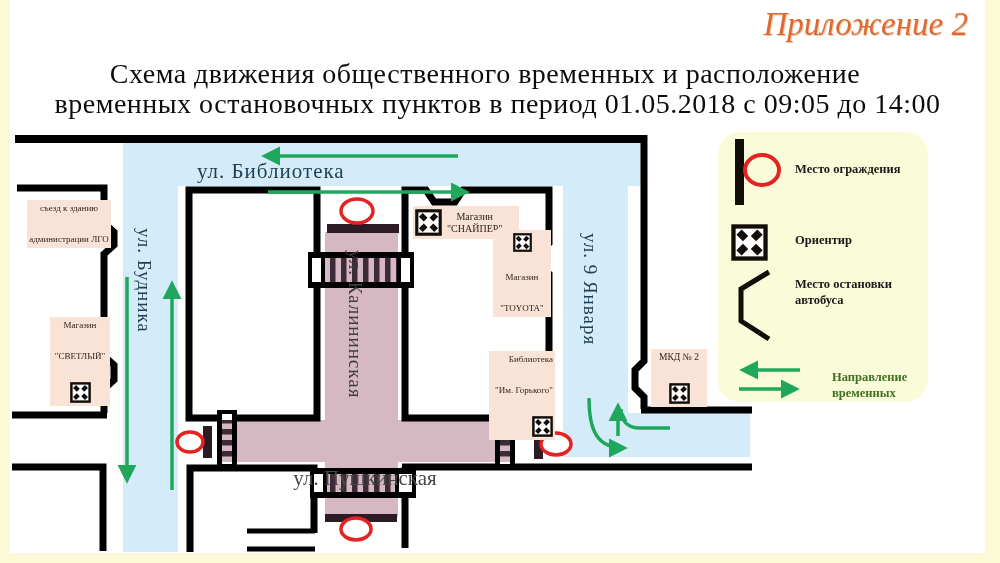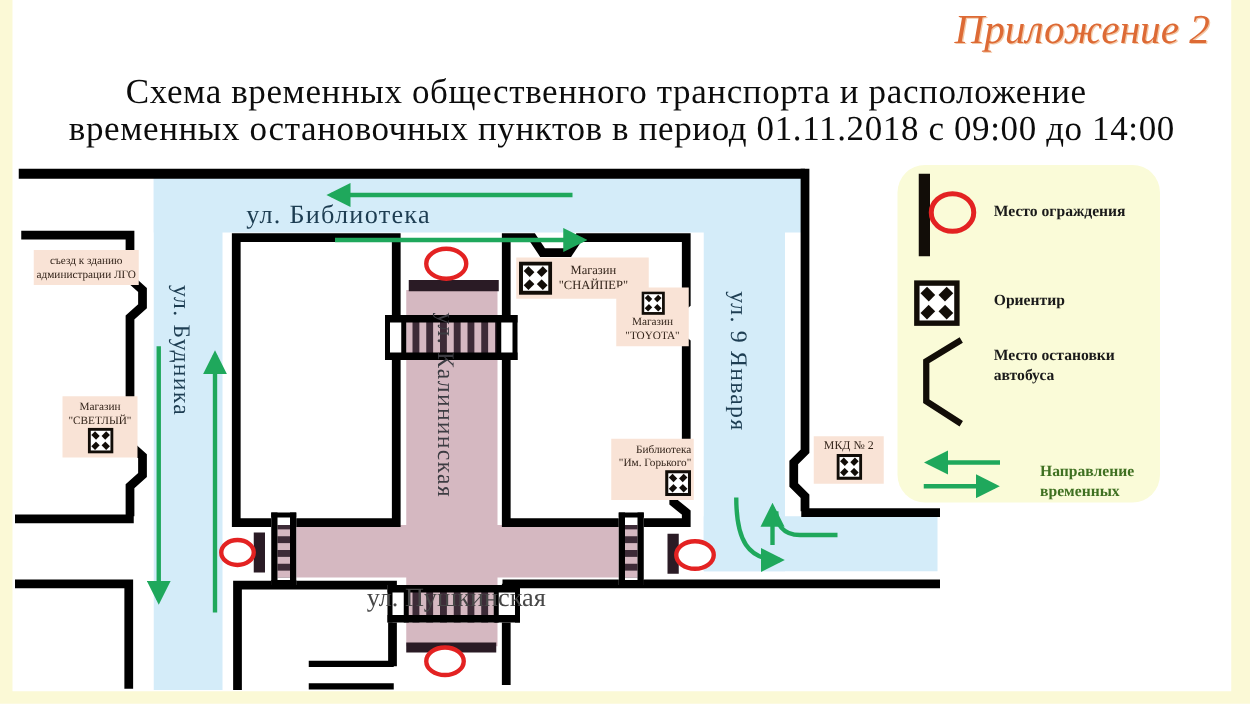--- a/index.html
+++ b/index.html
@@ -21,21 +21,21 @@
   .street{color:#1d3d52;letter-spacing:1px;}
   .street.v{writing-mode:vertical-rl;}
   .st-grig{left:197px;top:159px;font-size:21px;}
   .st-bud{left:133px;top:228px;font-size:19px;}
   .st-kal{left:344px;top:250px;font-size:19px;color:#3c3c42;}
   .st-jan{left:579px;top:233px;font-size:19px;}
   .st-push{left:280px;top:430px;width:170px;text-align:center;font-size:21px;color:#474747;margin-top:36px;}
   .lmbox{
     position:absolute;z-index:3;background:#f9e3d6;color:#33241a;
     font-size:9px;line-height:1.2;text-align:center;padding:3px 2px;
-    display:flex;flex-direction:column;align-items:center;
+    display:flex;flex-direction:column;align-items:center;gap:20px;
   }
   .lmbox .ic{flex:0 0 auto;}
   .lm-lgo{left:27px;top:200px;width:80px;}
   .lm-svetly{left:50px;top:317px;width:56px;}
   .lm-snyper{left:413px;top:206px;width:102px;flex-direction:row;gap:5px;align-items:center;font-size:10px;}
   .lm-toyota{left:493px;top:230px;width:54px;}
   .lm-library{left:489px;top:351px;width:62px;align-items:flex-end;}
   .lm-mkd{left:651px;top:349px;width:52px;font-size:9.5px;}
   .legend-label{position:absolute;z-index:3;font-size:12.5px;font-weight:600;color:#1a1a1a;line-height:1.25;}
   .lg-fence{left:795px;top:162px;}
@@ -162,22 +162,22 @@
     <rect x="735" y="139" width="9" height="66" fill="#120d08"></rect>
     <ellipse cx="762" cy="170" rx="17" ry="15" fill="none" stroke="#e32222" stroke-width="4"></ellipse>
     <use href="#ic-orientir" x="731" y="224" width="37" height="37"></use>
     <path d="M 769 272 L 741 289 V 321 L 769 339" fill="none" stroke="#120d08" stroke-width="5"></path>
     <path d="M 800 370 H 743" fill="none" stroke="#1fa85c" stroke-width="3.5" marker-end="url(#ah)"></path>
     <path d="M 739 389 H 796" fill="none" stroke="#1fa85c" stroke-width="3.5" marker-end="url(#ah)"></path>
   </g>
 </svg>
 
 <div class="txt appendix">Приложение 2</div>
-<div class="txt title1">Схема временных общественного транспорта и расположение</div>
-<div class="txt title2">временных  остановочных пунктов  в период  01.11.2018 с 09:00 до 14:00</div>
+<div class="txt title1">Схема движения общественного временных и расположение</div>
+<div class="txt title2">временных  остановочных пунктов  в период  01.05.2018 с 09:05 до 14:00</div>
 
 <div class="txt street st-grig">ул. Библиотека</div>
 <div class="txt street v st-bud">ул. Будника</div>
 <div class="txt street v st-kal">ул. Калининская</div>
 <div class="txt street v st-jan">ул. 9 Января</div>
 <div class="txt st-push">ул. Пушкинская</div>
 
 <div class="lmbox lm-lgo">
   <span>съезд к зданию</span>
   <span>администрации ЛГО</span>

